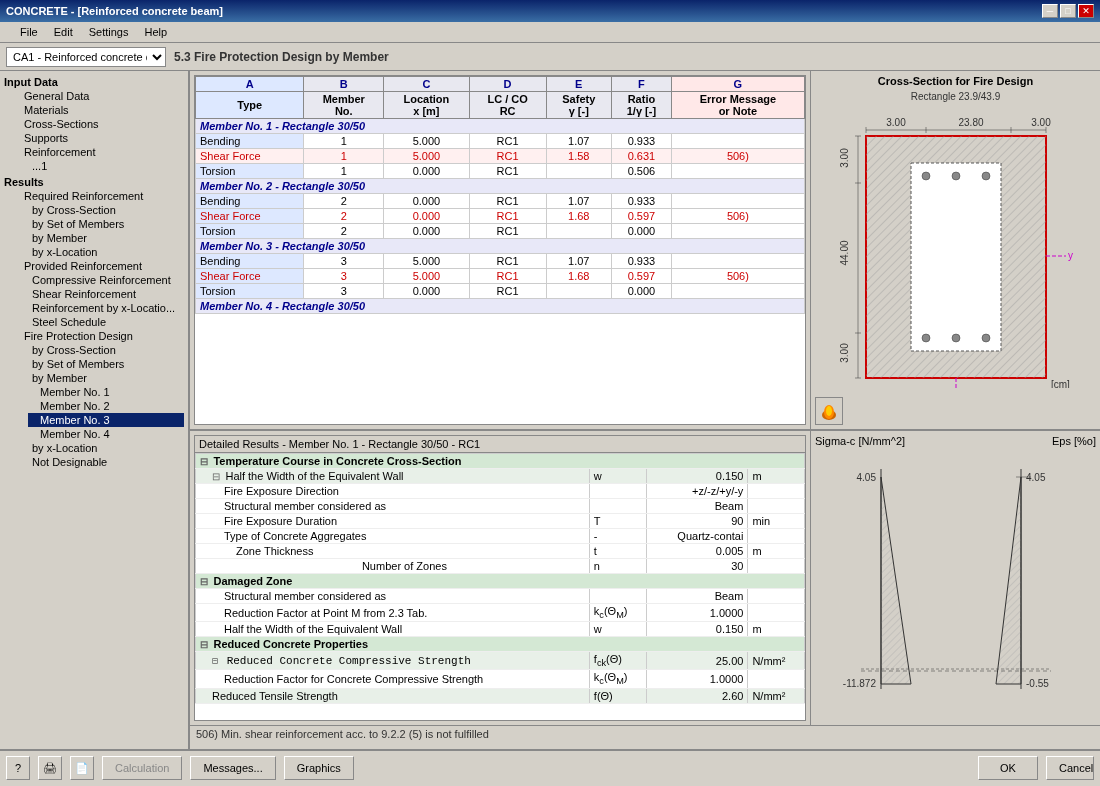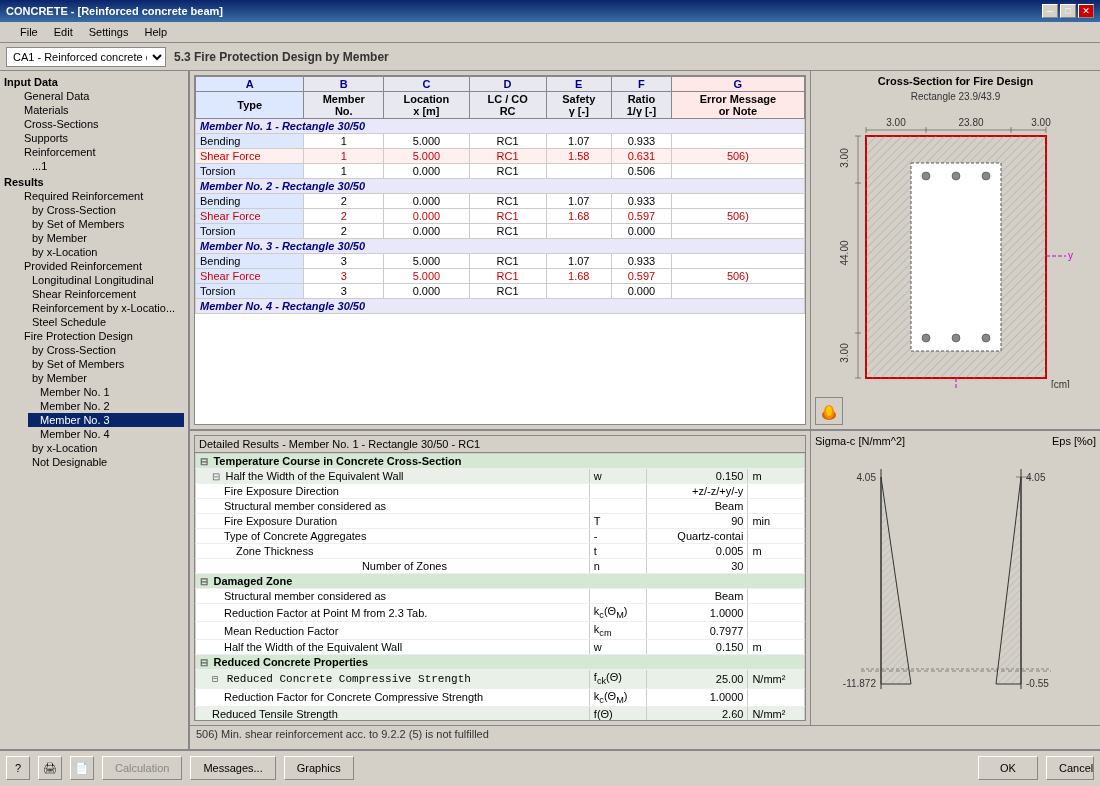--- a/index.html
+++ b/index.html
@@ -292,21 +292,21 @@
         <div class="tree-group">
           <div class="tree-item">Required Reinforcement</div>
           <div class="tree-indent">
             <div class="tree-item">by Cross-Section</div>
             <div class="tree-item">by Set of Members</div>
             <div class="tree-item">by Member</div>
             <div class="tree-item">by x-Location</div>
           </div>
           <div class="tree-item">Provided Reinforcement</div>
           <div class="tree-indent">
-            <div class="tree-item">Longitudinal Longitudinal</div>
+            <div class="tree-item">Compressive Reinforcement</div>
             <div class="tree-item">Shear Reinforcement</div>
             <div class="tree-item">Reinforcement by x-Locatio...</div>
             <div class="tree-item">Steel Schedule</div>
           </div>
           <div class="tree-item">Fire Protection Design</div>
           <div class="tree-indent">
             <div class="tree-item">by Cross-Section</div>
             <div class="tree-item">by Set of Members</div>
             <div class="tree-item">by Member</div>
             <div class="tree-indent">
@@ -584,26 +584,20 @@
                 <td class="value-right">Beam</td>
                 <td></td>
               </tr>
               <tr>
                 <td style="padding-left:28px;">Reduction Factor at Point M from 2.3 Tab.</td>
                 <td>k<sub>c</sub>(Θ<sub>M</sub>)</td>
                 <td class="value-right">1.0000</td>
                 <td></td>
               </tr>
               <tr>
-                <td style="padding-left:28px;">Mean Reduction Factor</td>
-                <td>k<sub>cm</sub></td>
-                <td class="value-right">0.7977</td>
-                <td></td>
-              </tr>
-              <tr>
                 <td style="padding-left:28px;">Half the Width of the Equivalent Wall</td>
                 <td>w</td>
                 <td class="value-right">0.150</td>
                 <td>m</td>
               </tr>
               <tr class="section-row">
                 <td colspan="4"><span class="detail-collapse">⊟</span> Reduced Concrete Properties</td>
               </tr>
               <tr class="sub-section-row">
                 <td style="padding-left:16px;font-family:Liberation Mono, monospace;"><span class="detail-collapse">⊟</span> Reduced Concrete Compressive Strength</td>

